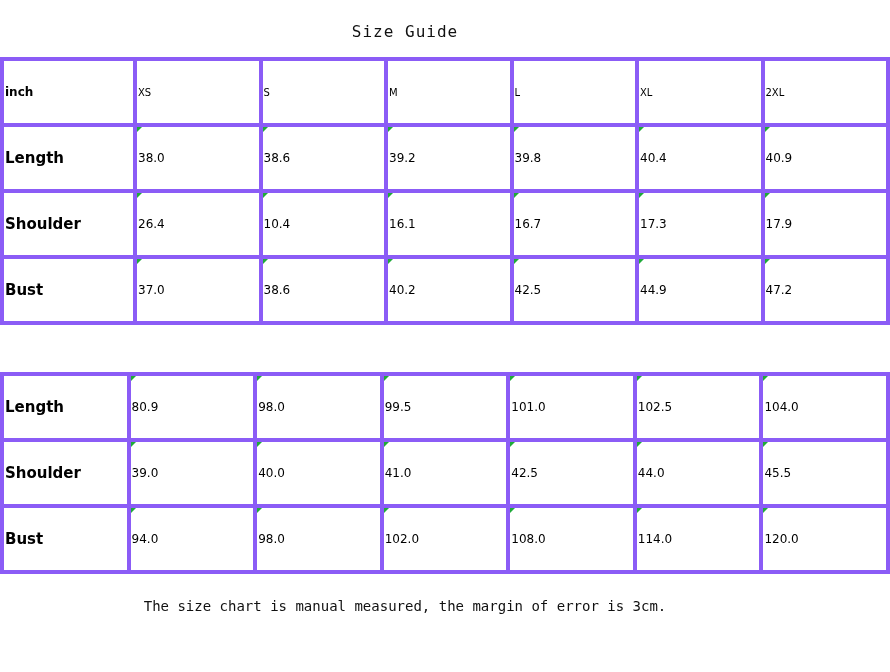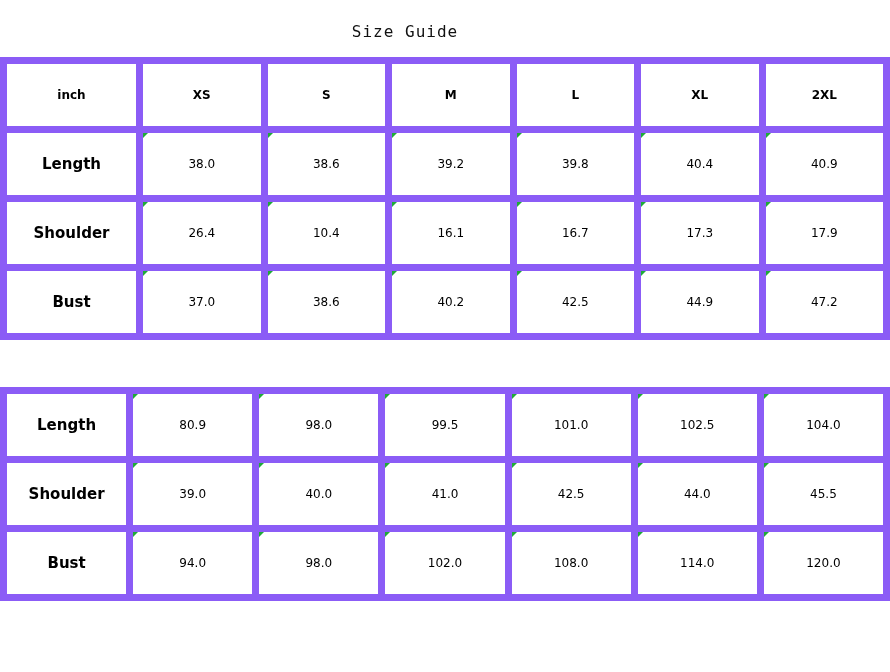--- a/index.html
+++ b/index.html
@@ -28,42 +28,42 @@
     color: #111;
     padding-top: 22px;
     padding-bottom: 16px;
   }
   table.size-table {
     border-collapse: collapse;
     width: 890px;
     table-layout: fixed;
   }
   table.size-table td {
-    border: 7px solid #8b5cf6;
+    border: 4px solid #8b5cf6;
     height: 60px;
-    text-align: center;
+    text-align: left;
     vertical-align: middle;
     font-size: 12px;
     font-weight: bold;
     position: relative;
   }
   table.size-table td.value {
     font-weight: normal;
     font-size: 12px;
   }
   table.size-table td.unit-label {
     width: 127px;
   }
   table.size-table td.row-label {
     font-weight: bold;
     font-size: 15px;
   }
   table.size-table td.col-head {
-    font-weight: bold;
-    font-size: 12px;
+    font-weight: normal;
+    font-size: 10px;
   }
   
   td.mark::before {
     content: "";
     position: absolute;
     left: 0px;
     top: 0px;
     width: 0;
     height: 0;
     border-top: 5px solid #1faa38;
@@ -161,14 +161,15 @@
         <td class="value mark">94.0</td>
         <td class="value mark">98.0</td>
         <td class="value mark">102.0</td>
         <td class="value mark">108.0</td>
         <td class="value mark">114.0</td>
         <td class="value mark">120.0</td>
       </tr>
     </tbody>
   </table>
 
+  <div class="footer">The size chart is manual measured, the margin of error is 3cm.</div>
 
 </div>
 
 </body></html>

